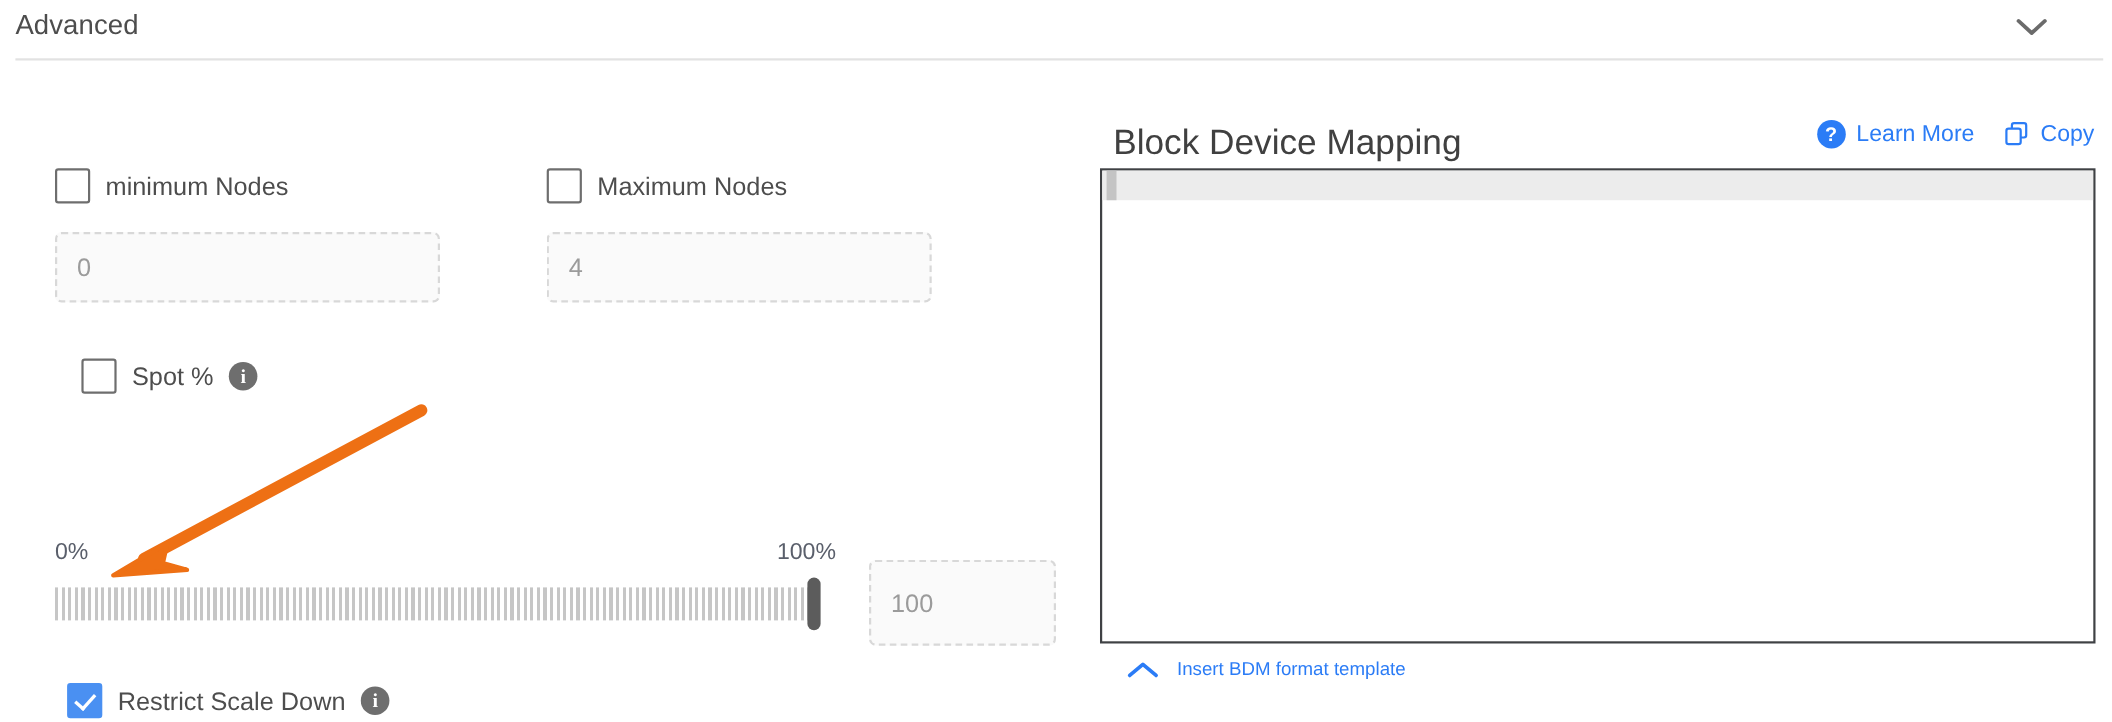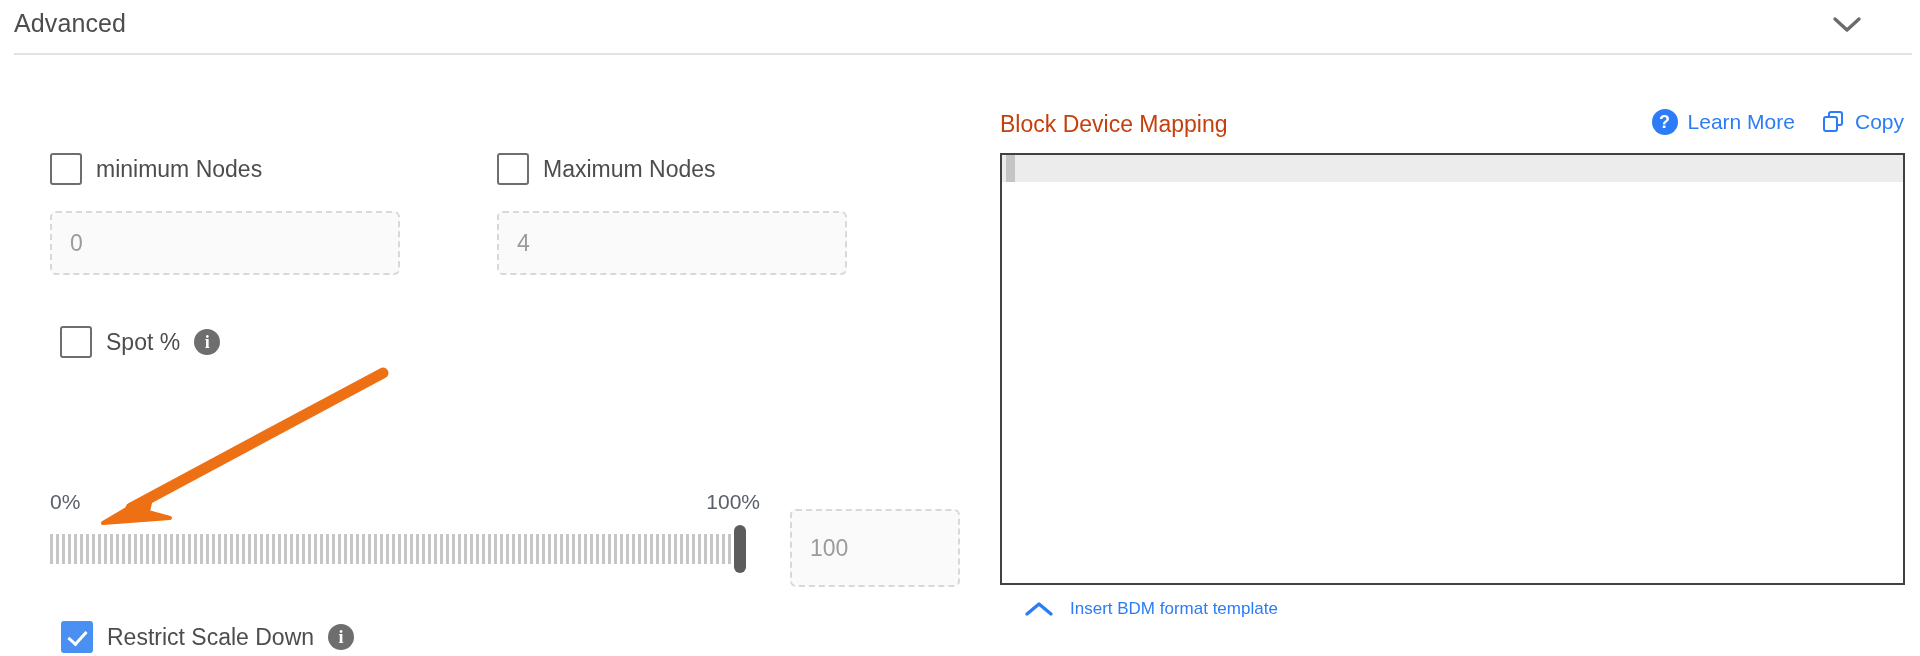--- a/index.html
+++ b/index.html
@@ -178,24 +178,24 @@
   
   .right-pane {
     position: absolute;
     left: 1000px;
     top: 53px;
     width: 920px;
     height: 603px;
   }
   .bdm-title {
     position: absolute;
-    left: 0;
+    left: 12px;
     top: 58px;
-    font-size: 23px;
-    color: #c2410c;
+    font-size: 32px;
+    color: #404040;
     white-space: nowrap;
   }
   .bdm-actions {
     position: absolute;
     right: 16px;
     top: 56px;
     display: flex;
     align-items: center;
     gap: 28px;
   }
@@ -325,21 +325,21 @@
     <div class="chk-label">minimum Nodes</div>
   </div>
   <input class="num-input" type="text" readonly="" style="left: 50px; top: 116px; width: 350px; height: 64px;" placeholder="0">
 
   <div class="chk-row" style="left:497px; top:57px;justify-content:center;">
     <div class="chk-box"></div>
     <div class="chk-label">Maximum Nodes</div>
   </div>
   <input class="num-input" type="text" readonly="" style="left: 497px; top: 116px; width: 350px; height: 64px;" placeholder="4">
 
-  <div class="chk-row" style="left:36px; top:230px;padding-left:24px;">
+  <div class="chk-row" style="left:50px; top:230px;padding-left:24px;">
     <div class="chk-box"></div>
     <div class="chk-label">Spot %</div>
     <div class="info-icon">i</div>
   </div>
 
   <div class="slider-wrap">
     <div class="slider-minmax slider-min">0%</div>
     <div class="slider-minmax slider-max">100%</div>
     <div class="slider-track"></div>
     <div class="slider-thumb"></div>

